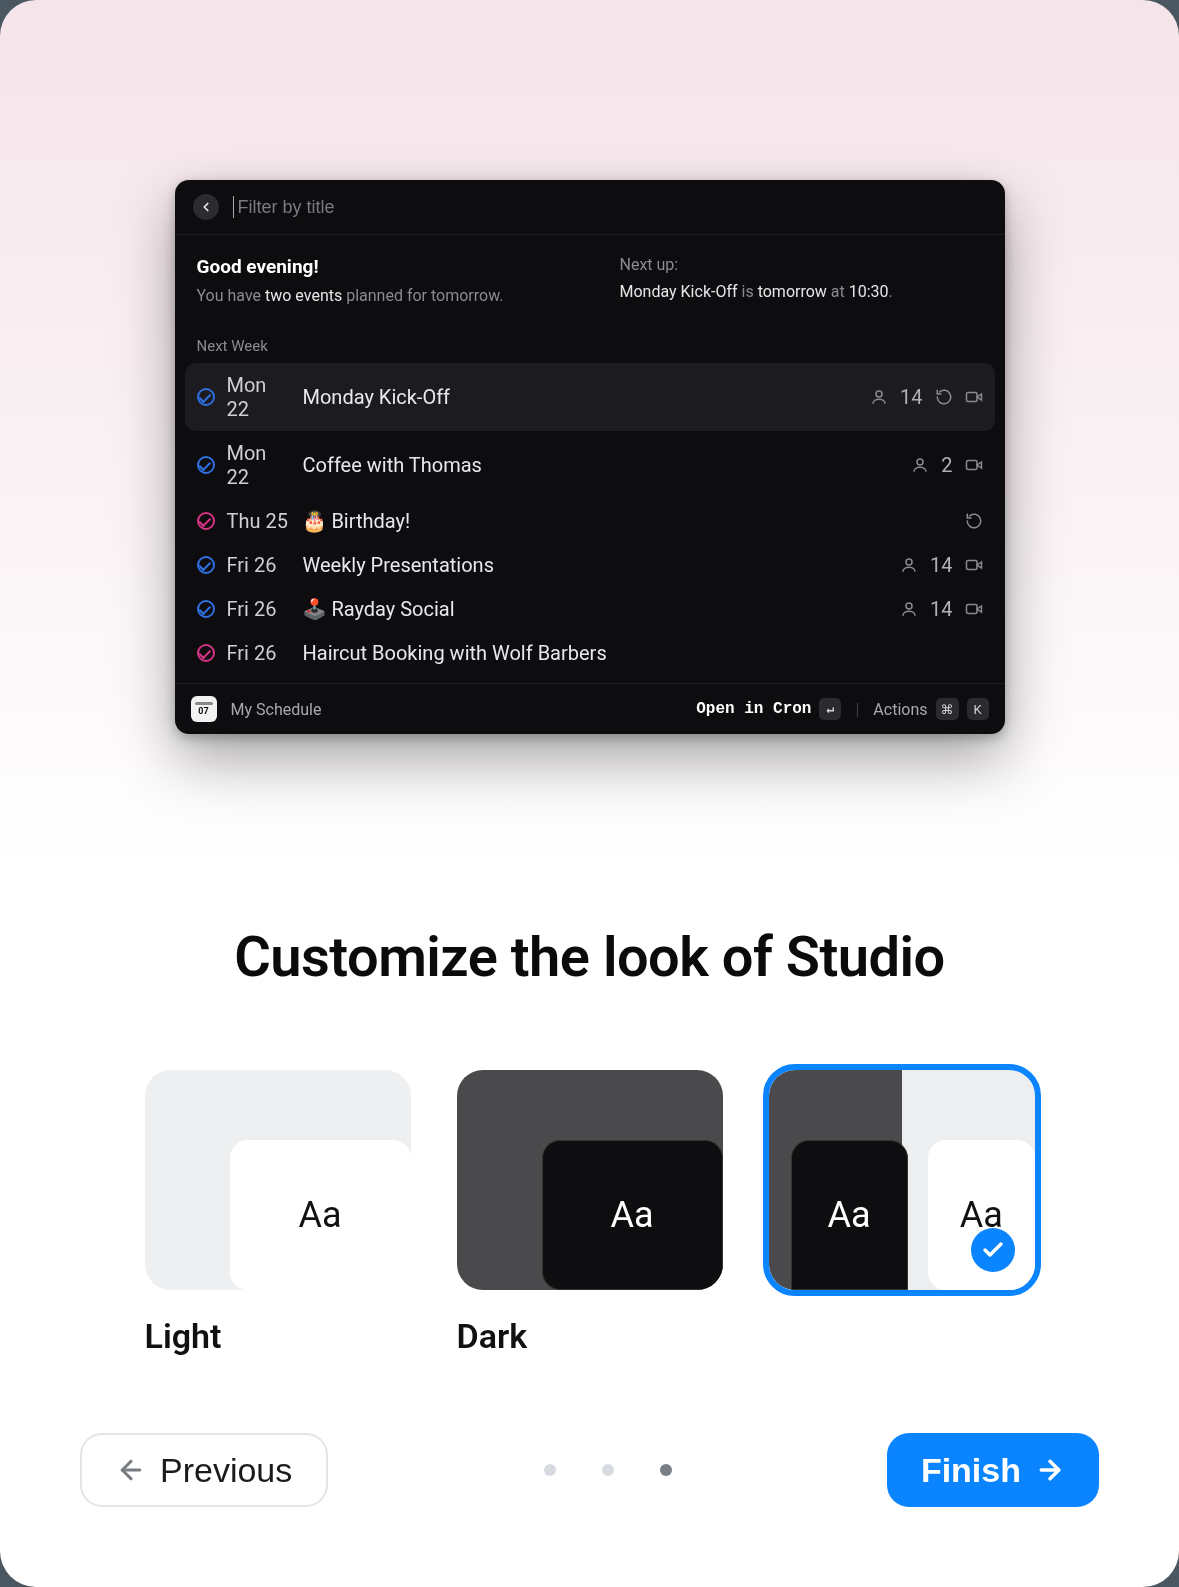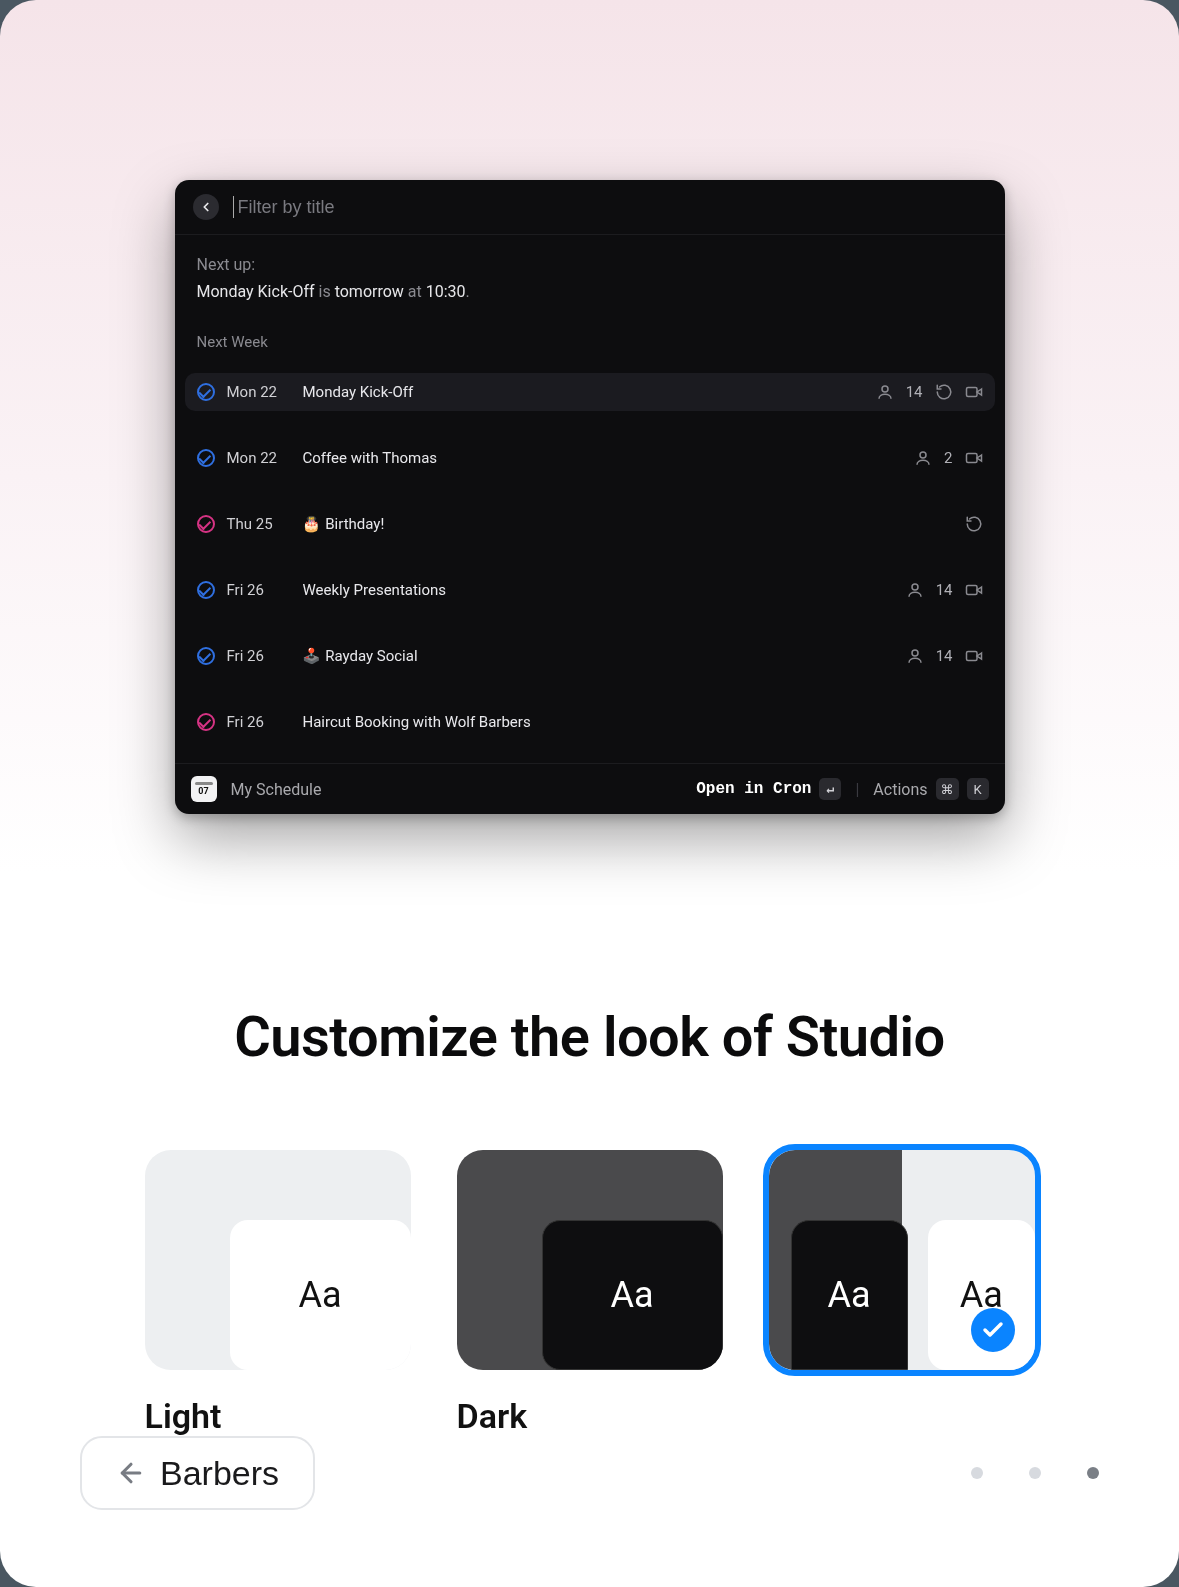--- a/index.html
+++ b/index.html
@@ -54,23 +54,23 @@
   .ov-left, .ov-right { flex:1; }
   .greet { color:#fff; font-weight:700; font-size:19px; margin-bottom:8px; }
   .sub { color:#8a8a90; font-size:16px; }
   .sub .hl { color:#e6e6e9; }
   .nextup-label { color:#8a8a90; font-size:16px; margin-bottom:8px; }
 
   .section-label { color:#8a8a90; font-size:15px; margin: 10px 0 8px; }
   .rows { display:flex; flex-direction:column; }
   .row {
     display:flex; align-items:center; gap:12px;
-    padding: 10px 12px; margin: 14px -12px;
+    padding: 10px 12px; margin: 0 -12px;
     border-radius: 10px;
-    color:#d9d9dd; font-size:15px;
+    color:#d9d9dd; font-size:20px;
   }
   .row.selected { background:#1b1b20; }
   .chk {
     width:18px; height:18px; border-radius:50%;
     border:2px solid #2f6fe0; display:flex; align-items:center; justify-content:center;
     flex-shrink:0;
   }
   .chk.pink { border-color:#d63384; }
   .chk::after {
     content:""; width:9px; height:5px; border:2px solid #2f6fe0;
@@ -166,20 +166,26 @@
         <div class="back-btn">
           <svg width="14" height="14" viewBox="0 0 24 24" fill="none" stroke="currentColor" stroke-width="3" stroke-linecap="round" stroke-linejoin="round">
               <polyline points="15 18 9 12 15 6"></polyline>
             </svg>
         </div>
         <input class="filter-input" placeholder="Filter by title" style="">
       </div>
 
       <div class="app-body">
         <div class="overview">
+          <div class="ov-left">
+            <div class="greet">Good evening!</div>
+            <div class="sub">
+              <span>You have </span><span class="hl">two events</span><span> planned for tomorrow.</span>
+            </div>
+          </div>
           <div class="ov-right">
             <div class="nextup-label">Next up:</div>
             <div class="sub">
               <span class="hl">Monday Kick-Off</span><span> is </span><span class="hl">tomorrow</span><span> at </span><span class="hl">10:30</span><span>.</span>
             </div>
           </div>
         </div>
 
         <div class="section-label">Next Week</div>
         <div class="rows" id="rows">
@@ -347,24 +353,33 @@
     </div>
 
   <div class="footer">
     <button class="btn secondary">
       <span class="arrow">
         <svg width="30" height="30" viewBox="0 0 24 24" fill="none" stroke="#787c83" stroke-width="2.5" stroke-linecap="round" stroke-linejoin="round">
             <line x1="19" y1="12" x2="5" y2="12"></line>
             <polyline points="12 19 5 12 12 5"></polyline>
           </svg>
       </span>
-      <span>Barbers</span>
+      <span>Previous</span>
     </button>
 
     <div class="dots" id="dots">
         <div class="dot"></div>
         <div class="dot"></div>
         <div class="dot active"></div>
       </div>
 
+    <button class="btn primary">
+      <span>Finish</span>
+      <span class="arrow">
+        <svg width="30" height="30" viewBox="0 0 24 24" fill="none" stroke="#fff" stroke-width="2.8" stroke-linecap="round" stroke-linejoin="round">
+            <line x1="5" y1="12" x2="19" y2="12"></line>
+            <polyline points="12 5 19 12 12 19"></polyline>
+          </svg>
+      </span>
+    </button>
   </div>
 
 </div>
 
 </body></html>

